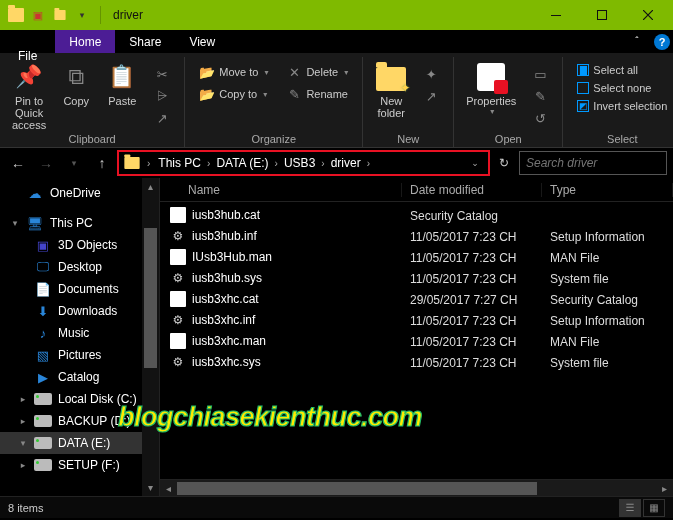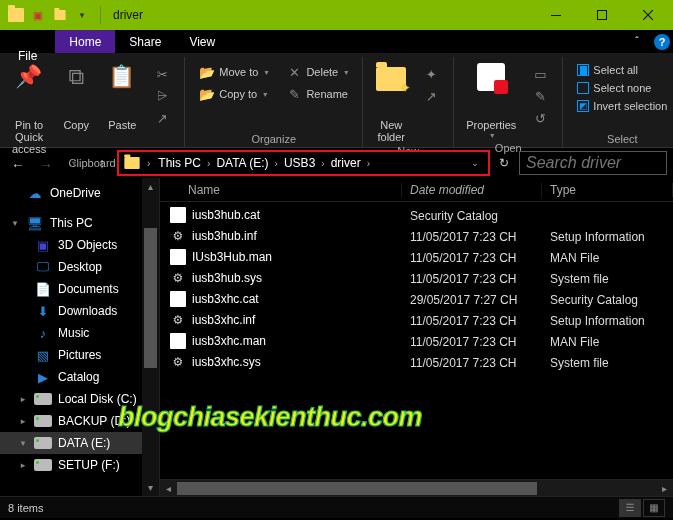--- a/index.html
+++ b/index.html
@@ -26,21 +26,21 @@
 .help { width: 22px; display: flex; align-items: center; justify-content: center; }
 .help-circle { width: 16px; height: 16px; border-radius: 50%; background: #0078d4; color: #fff; display: flex; align-items: center; justify-content: center; font-size: 11px; font-weight: bold; }
 
 
 .ribbon { height: 95px; background: #1a1a1a; border-bottom: 1px solid #333; display: flex; align-items: stretch; padding-top: 4px; }
 .ribbon-group { border-right: 1px solid #333; padding: 0 6px 2px; display: flex; flex-direction: column; }
 .rg-content { flex: 1; display: flex; align-items: flex-start; gap: 2px; }
 .rg-label { text-align: center; font-size: 11px; color: #aaa; padding: 2px 0 0; }
 .rbtn-big { display: flex; flex-direction: column; align-items: center; justify-content: flex-start; padding: 4px 6px 0; min-width: 44px; text-align: center; color: #ccc; }
 .rbtn-big .ic { width: 32px; height: 32px; display: flex; align-items: center; justify-content: center; font-size: 22px; color: #888; margin-bottom: 2px; }
-.rbtn-big .lb { font-size: 11px; line-height: 12px; white-space: pre-line; margin-top: 24px; }
+.rbtn-big .lb { font-size: 11px; line-height: 12px; white-space: pre-line; }
 .rstack { display: flex; flex-direction: column; gap: 0; padding: 2px 4px 0; }
 .rbtn-sm { display: flex; align-items: center; gap: 4px; padding: 3px 4px; font-size: 11px; color: #ccc; white-space: nowrap; }
 .rbtn-sm .ic { width: 16px; height: 16px; display: flex; align-items: center; justify-content: center; font-size: 13px; color: #888; }
 .drop-ar { font-size: 8px; margin-left: 2px; color: #888; }
 .folder-big { width: 30px; height: 24px; background: #ffd766; border-radius: 2px; position: relative; margin-top: 4px; }
 .folder-big::before { content: ""; position: absolute; top: -5px; left: 0; width: 11px; height: 5px; background: #ffd766; border-radius: 2px 2px 0 0; }
 .folder-big .star { position: absolute; right: -4px; bottom: -4px; color: #ffd24a; text-shadow: 0 0 2px #7a5; font-size: 12px; }
 .props-ic { width: 28px; height: 28px; background: #fff; border-radius: 3px; position: relative; }
 .props-ic::before { content: ""; position: absolute; right: -3px; bottom: -3px; width: 14px; height: 14px; background: #e81123; border-radius: 2px; }
 .chk { width: 12px; height: 12px; border: 1px solid #0099ff; display: inline-flex; align-items: center; justify-content: center; color: #0099ff; font-size: 9px; }
@@ -50,38 +50,38 @@
 .nav-arrow { width: 24px; height: 24px; display: flex; align-items: center; justify-content: center; color: #ccc; font-size: 14px; }
 .nav-arrow.dis { color: #555; }
 .addr { flex: 1; height: 24px; background: #000; border: 1px solid #555; display: flex; align-items: center; padding: 0 4px; gap: 2px; position: relative; }
 .addr.highlight { outline: 2px solid #e81123; outline-offset: -1px; }
 .addr .folder-icon { transform: scale(0.85); }
 .crumb { color: #fff; font-size: 12px; padding: 0 2px; }
 .csep { color: #aaa; font-size: 10px; padding: 0 4px; }
 .addr-drop { width: 18px; text-align: center; color: #aaa; font-size: 9px; }
 .refresh { width: 22px; text-align: center; color: #ccc; }
 .search { width: 148px; height: 24px; background: #000; border: 1px solid #555; display: flex; align-items: center; padding: 0 6px; gap: 6px; }
-.search input { background: transparent; border: none; color: #999; font-size: 16px; outline: none; width: 100%; font-style: italic; }
+.search input { background: transparent; border: none; color: #999; font-size: 12px; outline: none; width: 100%; font-style: italic; }
 
 
 .main { display: flex; height: 318px; background: #000; }
 .tree { width: 160px; border-right: 1px solid #222; overflow: hidden; padding-top: 4px; position: relative; }
 .tree-item { display: flex; align-items: center; gap: 6px; padding: 3px 4px 3px 10px; color: #fff; font-size: 12px; white-space: nowrap; }
 .tree-item.d1 { padding-left: 18px; }
 .tree-item .tw { width: 10px; color: #888; font-size: 9px; text-align: center; }
 .tree-item .ti { width: 18px; height: 16px; display: flex; align-items: center; justify-content: center; font-size: 13px; }
 .tree-item.sel { background: #333; }
 .hdrive { width: 18px; height: 12px; background: #bbb; border-radius: 2px; position: relative; }
 .hdrive::after { content: ""; position: absolute; left: 2px; top: 2px; width: 3px; height: 3px; background: #3c3; border-radius: 50%; }
 
 .list { flex: 1; display: flex; flex-direction: column; position: relative; }
 .cols { display: flex; height: 24px; border-bottom: 1px solid #222; align-items: center; color: #aaa; font-size: 12px; }
 .cols > div { padding: 0 8px; border-right: 1px solid #181818; }
 .c-name { width: 242px; padding-left: 28px !important; }
-.c-date { width: 140px; font-style: italic; }
+.c-date { width: 140px; }
 .c-type { flex: 1; }
 .rows { flex: 1; overflow: hidden; }
 .row { display: flex; height: 21px; align-items: flex-end; color: #fff; font-size: 12px; }
 .row .rn { width: 242px; display: flex; align-items: center; gap: 6px; padding-left: 10px; }
 .row .rd { width: 140px; padding-left: 8px; color: #ddd; }
 .row .rt { flex: 1; padding-left: 8px; color: #ddd; }
 .fic { width: 16px; height: 16px; display: flex; align-items: center; justify-content: center; font-size: 12px; }
 .fic.page { background: #fff; color: #666; font-size: 8px; border-radius: 1px; }
 .fic.gear { color: #ccc; }
 .scrollbar-h { height: 17px; background: #1a1a1a; border-top: 1px solid #222; position: relative; }

